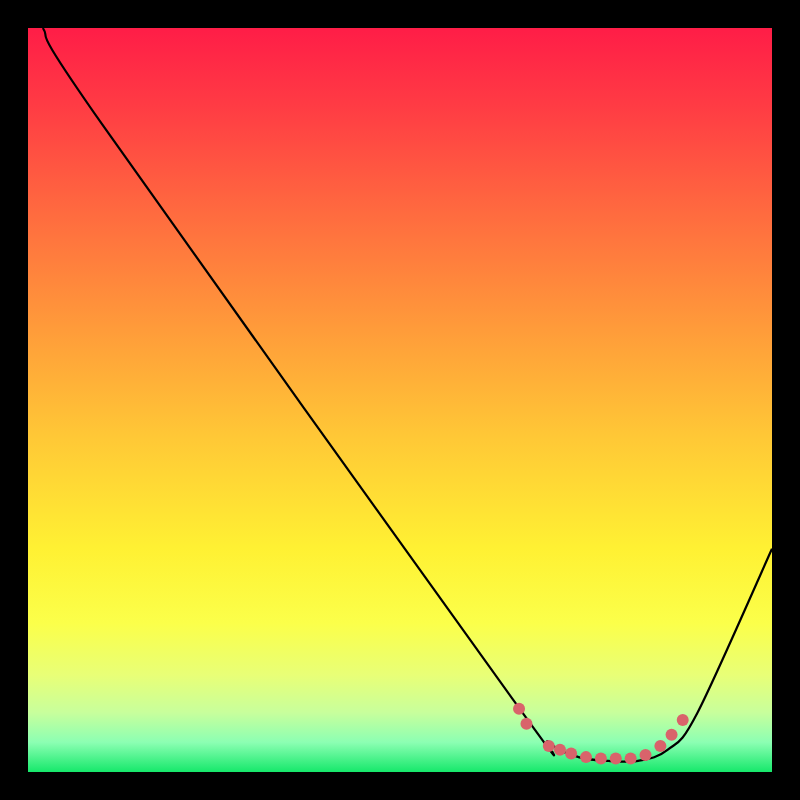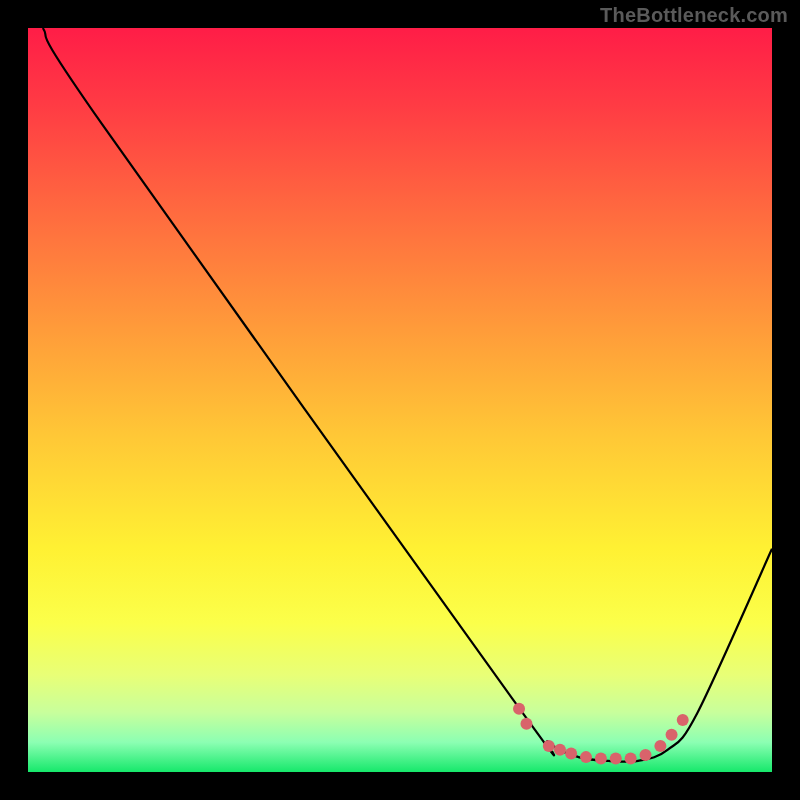--- a/index.html
+++ b/index.html
@@ -29,21 +29,20 @@
   svg.chart {
     position: absolute;
     left: 0;
     top: 0;
   }
 </style>
 </head>
 <body>
 
 <div class="container">
-  <div class="watermark">TheBottleneck.com</div>
   <svg class="chart" width="800" height="800" viewBox="0 0 800 800">
     <defs>
       <linearGradient id="bg-grad" x1="0" y1="0" x2="0" y2="1">
           <stop offset="0%" stop-color="#ff1d47"></stop>
           <stop offset="10%" stop-color="#ff3a44"></stop>
           <stop offset="25%" stop-color="#ff6b3f"></stop>
           <stop offset="40%" stop-color="#ff9a3a"></stop>
           <stop offset="55.00000000000001%" stop-color="#ffc836"></stop>
           <stop offset="70%" stop-color="#fff133"></stop>
           <stop offset="80%" stop-color="#fbff4a"></stop>

